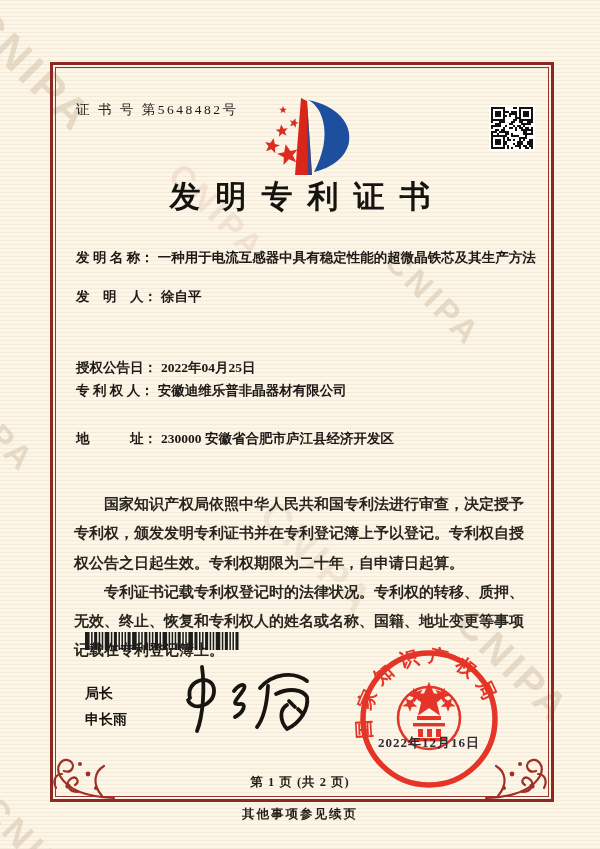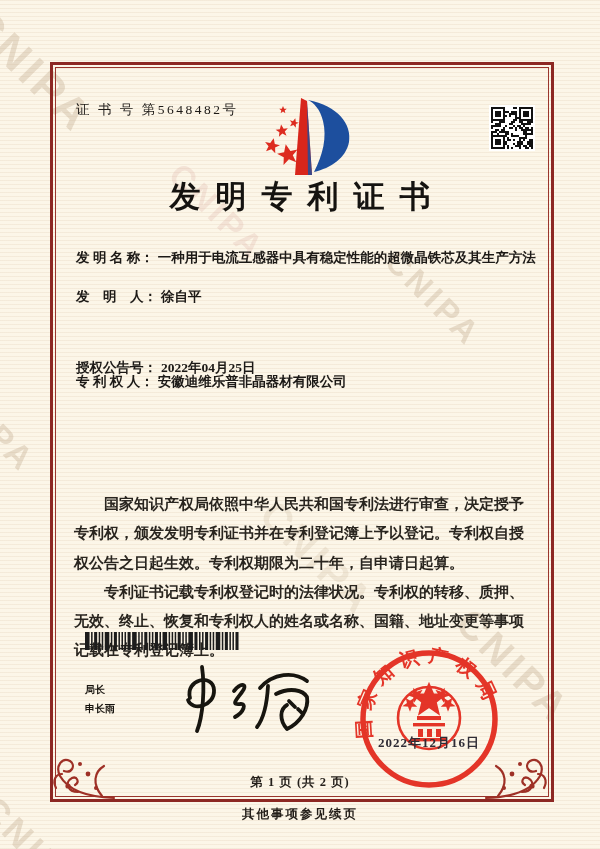--- a/index.html
+++ b/index.html
@@ -33,29 +33,29 @@
           letter-spacing:2.5px;color:#1d1a17;}
   .logo{position:absolute;left:250px;top:97px;width:106px;height:81px;}
   .qr{position:absolute;left:489px;top:105px;width:46px;height:46px;background:#fff;
       display:flex;align-items:center;justify-content:center;}
   .title{position:absolute;left:0;width:600px;top:176px;text-align:center;
          font-size:31px;font-weight:700;color:#151310;letter-spacing:15px;text-indent:15px;}
   
   .frow{position:absolute;left:76px;width:460px;font-size:13.5px;color:#1c1916;white-space:nowrap;}
   .lbl{font-weight:700;margin-right:4px;}
   .val{font-weight:600;}
-  .r1{top:249px}.r2{top:288px}.r3{top:323px}.r4{top:359px}.r5{top:373px}.r6{top:430px}.r7{top:462px}
+  .r1{top:249px}.r2{top:288px}.r3{top:323px}.r4{top:359px}.r5{top:382px}.r6{top:430px}.r7{top:462px}
   .r7b{position:absolute;left:233px;top:0;}
   
   .bodytext{position:absolute;left:74px;top:490px;width:456px;font-size:15px;
             line-height:1.95;color:#29251f;font-weight:600;}
   .bodytext p{margin:0;text-indent:2em;}
   
   .barcode{position:absolute;left:85px;top:632px;width:158px;height:18px;}
-  .signer{position:absolute;left:85px;top:681px;font-size:10px;font-weight:700;
+  .signer{position:absolute;left:85px;top:681px;font-size:14px;font-weight:700;
           color:#17140f;line-height:1.85;}
   .signature{position:absolute;left:172px;top:660px;width:150px;height:80px;}
   .seal{position:absolute;left:354px;top:644px;width:150px;height:150px;opacity:.95;}
   .sealdate{position:absolute;left:358px;top:734px;width:142px;text-align:center;
             font-size:13px;font-weight:700;color:#2f2c35;letter-spacing:1px;}
   .pageind{position:absolute;left:0;width:600px;top:774px;text-align:center;
            font-size:12.5px;font-weight:600;color:#241f1a;letter-spacing:1px;}
   .footnote{position:absolute;left:0;width:600px;top:806px;text-align:center;
             font-size:12.5px;font-weight:700;color:#241f1a;letter-spacing:2px;}
 </style>
@@ -367,24 +367,27 @@
 
   <div class="title">发明专利证书</div>
 
   <div class="frow r1">
     <span class="lbl">发 明 名 称：</span><span class="val">一种用于电流互感器中具有稳定性能的超微晶铁芯及其生产方法</span>
   </div>
   <div class="frow r2">
     <span class="lbl">发　明　人：</span><span class="val">徐自平</span>
   </div>
   <div class="frow r4">
-    <span class="lbl">授权公告号：</span><span class="val">2022年04月25日</span>
+    <span class="lbl">授权公告日：</span><span class="val">2022年04月25日</span>
   </div>
   <div class="frow r5">
     <span class="lbl">专 利 权 人：</span><span class="val">安徽迪维乐普非晶器材有限公司</span>
+  </div>
+  <div class="frow r6">
+    <span class="lbl">地　　　址：</span><span class="val">230000 安徽省合肥市庐江县经济开发区</span>
   </div>
   <div class="frow r7">
   </div>
 
   <div class="bodytext">
     <p>国家知识产权局依照中华人民共和国专利法进行审查，决定授予专利权，颁发发明专利证书并在专利登记簿上予以登记。专利权自授权公告之日起生效。专利权期限为二十年，自申请日起算。</p>
     <p>专利证书记载专利权登记时的法律状况。专利权的转移、质押、无效、终止、恢复和专利权人的姓名或名称、国籍、地址变更等事项记载在专利登记簿上。</p>
   </div>
 
   <svg class="barcode" id="bcsvg" viewBox="0 0 158 18" preserveAspectRatio="none">

